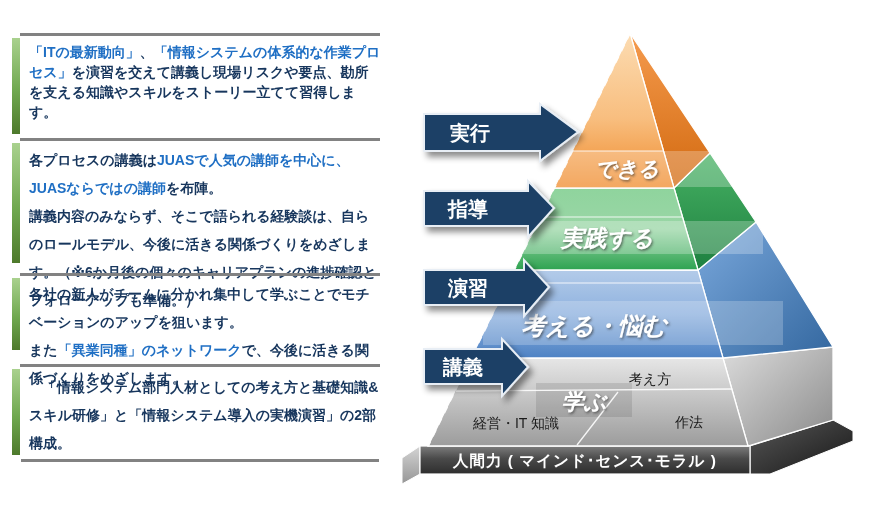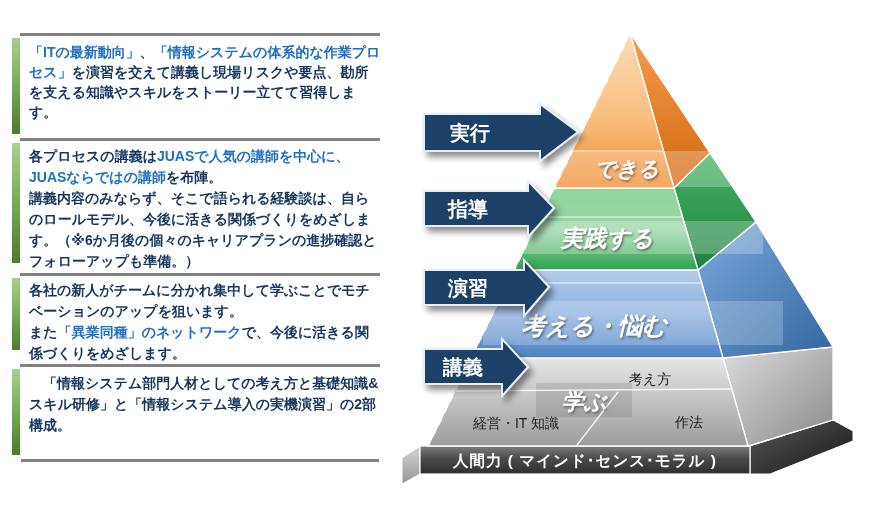--- a/index.html
+++ b/index.html
@@ -3,21 +3,21 @@
 <meta charset="utf-8">
 <style>
   html,body{margin:0;padding:0;background:#fff;width:875px;height:505px;overflow:hidden;
     font-family:"Liberation Sans","DejaVu Sans",sans-serif;}
   .stage{position:relative;width:875px;height:505px;background:#fff;padding-left:16px;}
   
   .sep-line{position:absolute;height:3px;background:#828282;}
   .green-bar{position:absolute;left:12px;width:8px;
     background:linear-gradient(to bottom,#a9d18e 0%,#6fa84f 55%,#4e7a2c 100%);}
   .panel-text{position:absolute;left:29px;width:352px;font-weight:bold;font-size:14px;
-    line-height:21px;color:#17365d;letter-spacing:0;}
+    line-height:28px;color:#17365d;letter-spacing:0;}
   .panel-text p{margin:0;padding:0;}
   .seg-navy{color:#17365d;}
   .seg-blue{color:#1f6fc4;}
   
   .pyr{position:absolute;left:0;top:0;}
   .lvl-label{font-family:"DejaVu Serif","Liberation Serif",serif;font-style:italic;
     font-weight:bold;fill:#ffffff;}
   .sub-label{font-family:"Liberation Sans",sans-serif;fill:#1a1a1a;font-size:14px;}
   .arrow-label{font-family:"Liberation Sans",sans-serif;font-weight:bold;fill:#ffffff;font-size:20px;}
   .base-label{font-family:"Liberation Sans",sans-serif;font-weight:bold;fill:#ffffff;

